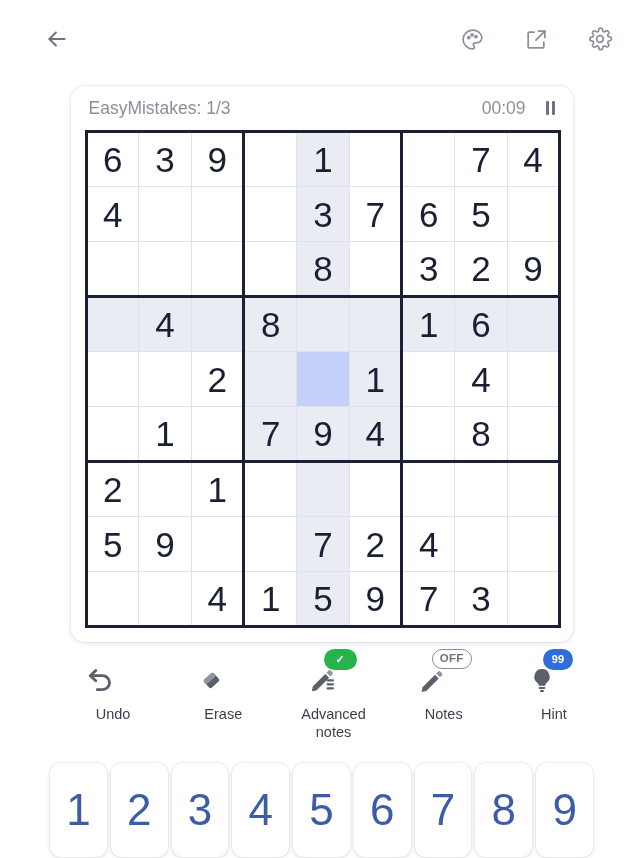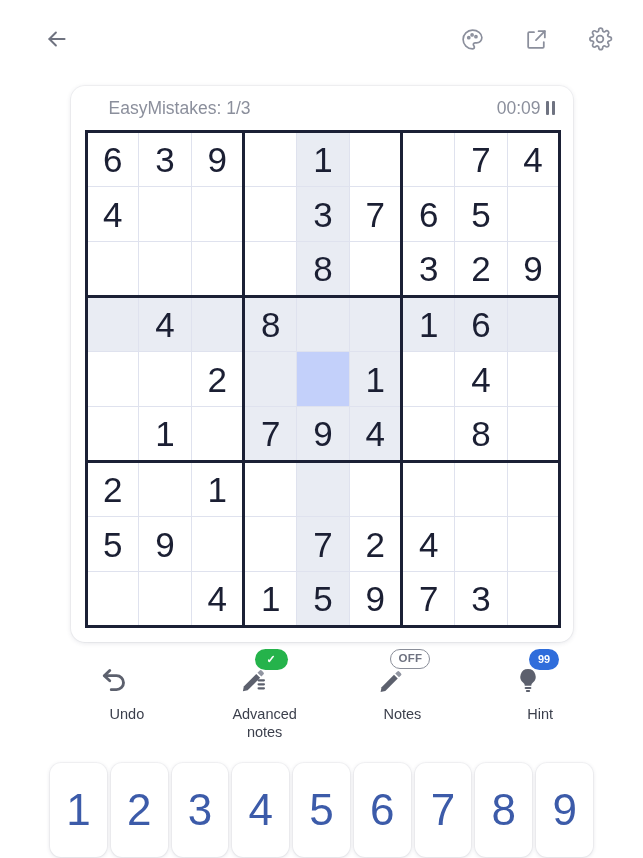--- a/index.html
+++ b/index.html
@@ -45,25 +45,25 @@
 
   .status-row {
     display: flex;
     align-items: center;
     height: 44px;
     padding: 0 18px;
     font-size: 17.5px;
     color: #8b8f9c;
     font-weight: 400;
   }
-  .status-difficulty { flex: 0 0 auto; margin-left: 20px; }
+  .status-difficulty { flex: 0 0 auto; }
   .status-mistakes { flex: 1 1 auto; text-align: left; }
   .status-right {
     flex: 0 0 auto;
-    display: flex; align-items: center; gap: 5px;
+    display: flex; align-items: center; gap: 20px;
   }
   .pause-icon { display: flex; gap: 3px; }
   .pause-icon i {
     display: block; width: 3px; height: 14px;
     background: #6f7381; border-radius: 1px;
   }
 
   
   .grid-wrap { padding: 0 14px; }
   table.sudoku {
@@ -349,20 +349,31 @@
   <div class="tool">
     <div class="tool-ico">
       <svg width="32" height="30" viewBox="0 0 24 24" fill="none" stroke="#5c606d" stroke-width="2.3" stroke-linecap="round" stroke-linejoin="round">
         <path d="M4 8.5h9.2a5.6 5.6 0 010 11.2H9"></path>
         <path d="M7.8 4.4L3.4 8.6l4.4 4"></path>
       </svg>
     </div>
     <div class="tool-label">Undo</div>
   </div>
 
+  <div class="tool">
+    <div class="tool-ico">
+      <svg width="31" height="29" viewBox="0 0 24 24">
+        <g transform="rotate(-42 12 12)">
+          <rect x="6.6" y="7.4" width="10.8" height="9.2" rx="1.6" fill="#5c606d"></rect>
+          <rect x="6.6" y="7.4" width="10.8" height="4.3" rx="1.6" fill="#9195a1"></rect>
+        </g>
+      </svg>
+    </div>
+    <div class="tool-label">Erase</div>
+  </div>
 
   <div class="tool">
     <div class="tool-ico">
       <div class="badge badge-check">✓</div>
       <svg width="32" height="30" viewBox="0 0 24 24">
         <path d="M4.6 17.1L14.6 7.1l3.1 3.1-10 10-3.8.7z" fill="#5c606d"></path>
         <path d="M15.6 6.1l1.6-1.6a1.3 1.3 0 011.9 0l1.2 1.2a1.3 1.3 0 010 1.9l-1.6 1.6z" fill="#9195a1"></path>
         <rect x="15.6" y="11.4" width="6" height="1.7" rx=".85" fill="#5c606d"></rect>
         <rect x="15.6" y="14.6" width="6" height="1.7" rx=".85" fill="#5c606d"></rect>
         <rect x="15.6" y="17.8" width="6" height="1.7" rx=".85" fill="#5c606d"></rect>

